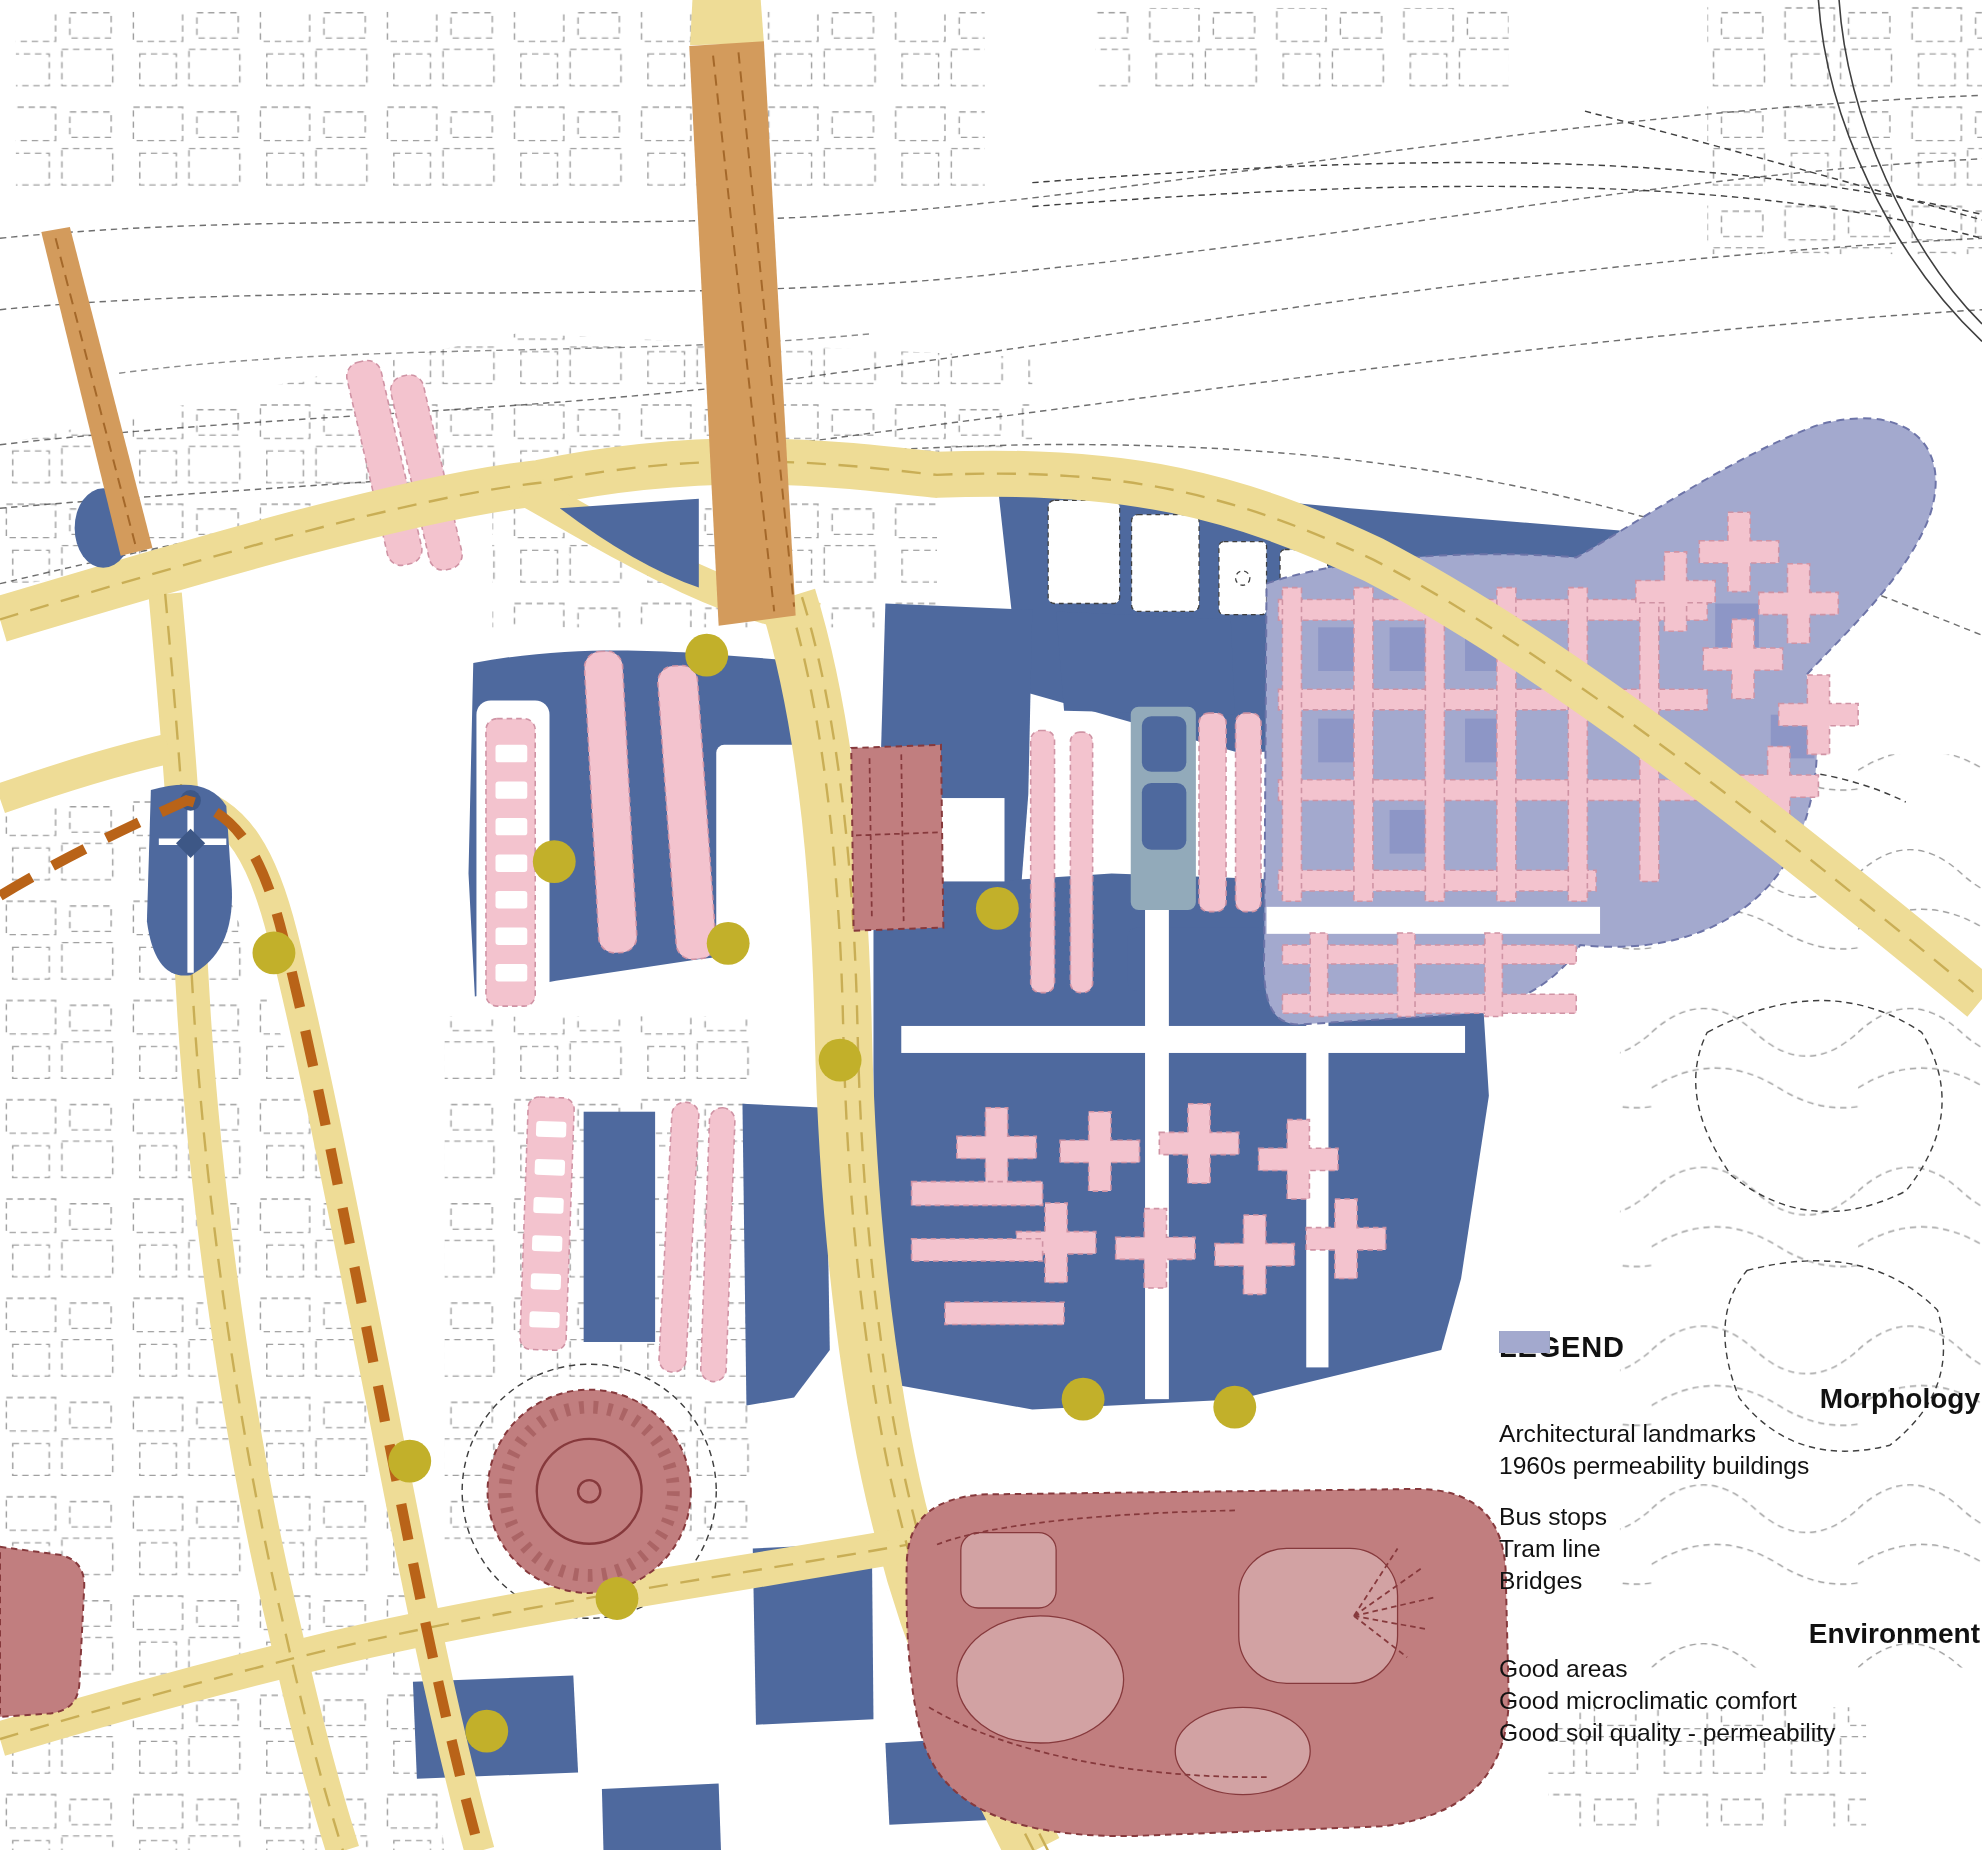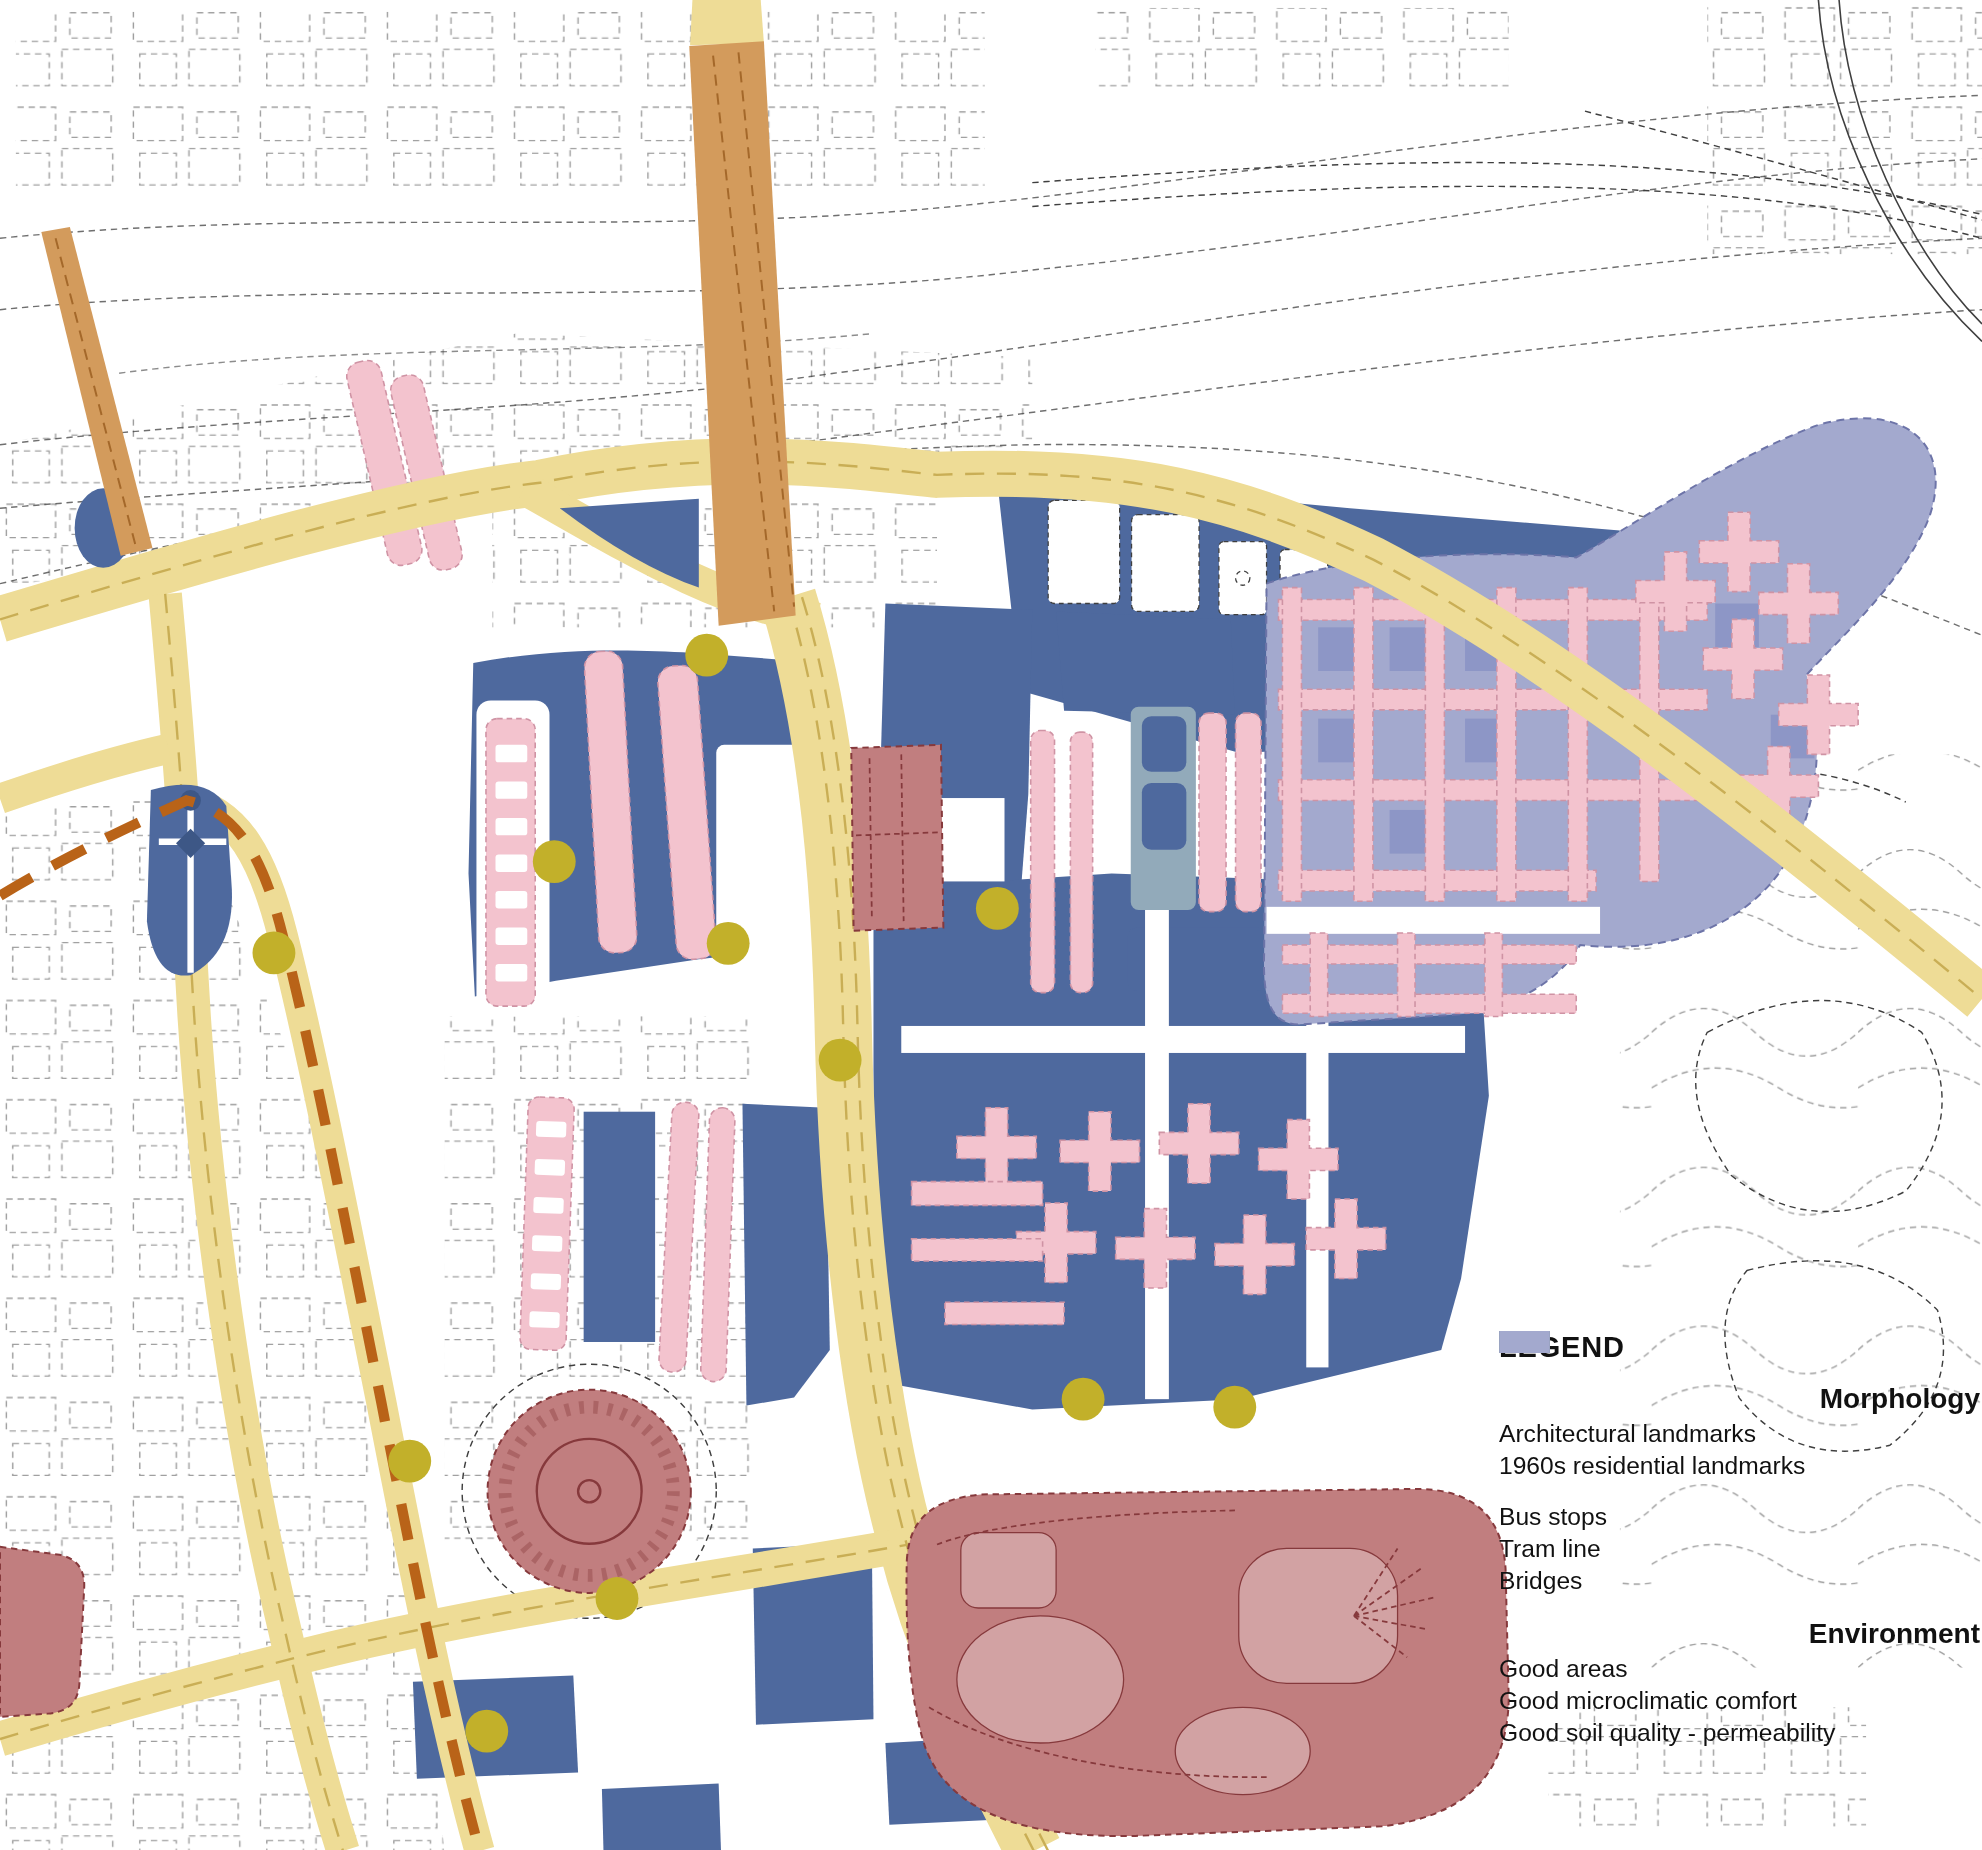--- a/index.html
+++ b/index.html
@@ -305,21 +305,21 @@
     <div class="lg-row">
       <svg class="swbox" viewBox="0 0 64 28">
             <rect width="64" height="28" fill="#c17e7f"></rect>
           </svg>
       <span class="lg-label">Architectural landmarks</span>
     </div>
     <div class="lg-row">
       <svg class="swbox" viewBox="0 0 64 28">
             <rect width="64" height="28" fill="#f3c3ce"></rect>
           </svg>
-      <span class="lg-label">1960s residential landmarks</span>
+      <span class="lg-label">1960s permeability buildings</span>
     </div>
   </div>
 
   <div class="lg-sec">
     <div class="lg-row">
       <svg class="swbox" viewBox="0 0 64 28">
             <circle cx="26" cy="14" r="13" fill="#c2b02a"></circle>
           </svg>
       <span class="lg-label">Bus stops</span>
     </div>

